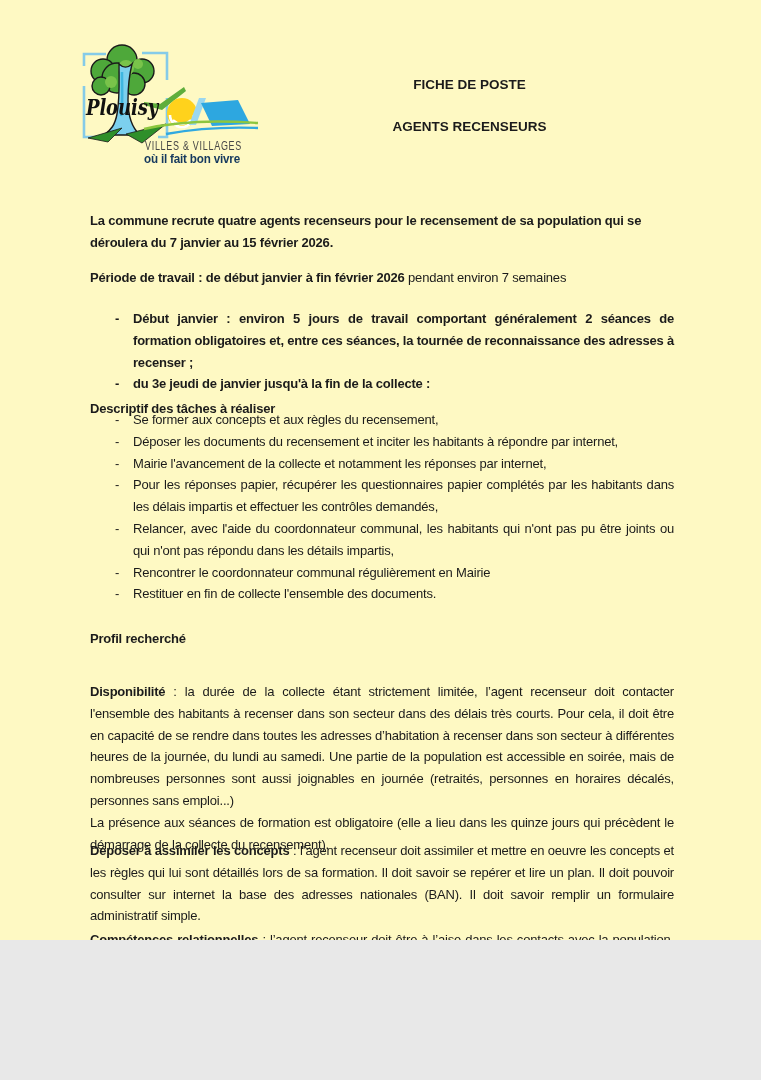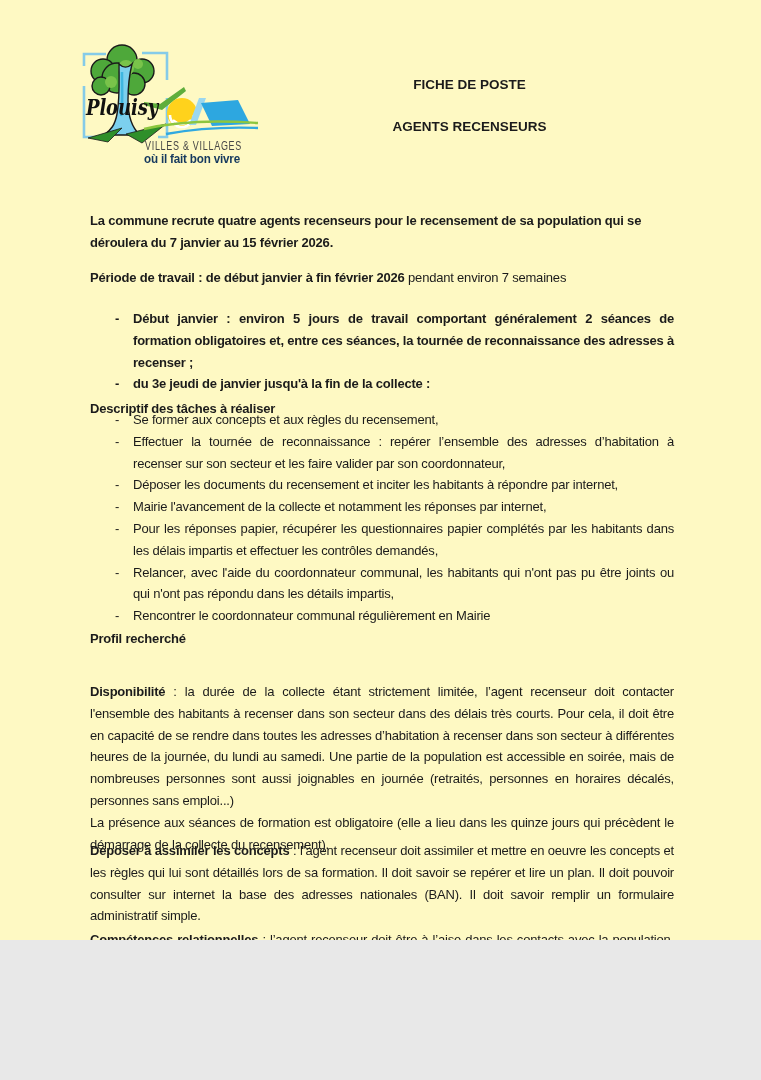--- a/index.html
+++ b/index.html
@@ -101,26 +101,26 @@
     <span class="sec-heading">Période de travail : de début janvier à fin février 2026</span><span class="heading-rest"> pendant environ 7 semaines</span>
   </div>
   <ul class="abs body-block dash bullets1">
     <li>Début janvier : environ 5 jours de travail comportant généralement 2 séances de formation obligatoires et, entre ces séances, la tournée de reconnaissance des adresses à recenser ;</li>
     <li>du 3e jeudi de janvier jusqu'à la fin de la collecte :</li>
   </ul>
 
   <div class="abs body-block sec-heading heading-taches">Descriptif des tâches à réaliser</div>
   <ul class="abs body-block dash bullets2">
     <li>Se former aux concepts et aux règles du recensement,</li>
-    <li>Effectuer la tournée de reconnaissance : repérer l’ensemble des adresses d’habitation à recenser sur son secteur et les faire valider par son coordonnateur,</li>
     <li>Déposer les documents du recensement et inciter les habitants à répondre par internet,</li>
     <li>Mairie l'avancement de la collecte et notamment les réponses par internet,</li>
     <li>Pour les réponses papier, récupérer les questionnaires papier complétés par les habitants dans les délais impartis et effectuer les contrôles demandés,</li>
     <li>Relancer, avec l'aide du coordonnateur communal, les habitants qui n'ont pas pu être joints ou qui n'ont pas répondu dans les détails impartis,</li>
     <li>Rencontrer le coordonnateur communal régulièrement en Mairie</li>
+    <li>Restituer en fin de collecte l'ensemble des documents.</li>
   </ul>
 
   <div class="abs body-block sec-heading heading-profil">Profil recherché</div>
 
   <p class="abs body-block para para1">
     <span class="lead">Disponibilité</span><span> : la durée de la collecte étant strictement limitée, l’agent recenseur doit contacter l'ensemble des habitants à recenser dans son secteur dans des délais très courts. Pour cela, il doit être en capacité de se rendre dans toutes les adresses d’habitation à recenser dans son secteur à différentes heures de la journée, du lundi au samedi. Une partie de la population est accessible en soirée, mais de nombreuses personnes sont aussi joignables en journée (retraités, personnes en horaires décalés, personnes sans emploi...)</span><br>
     <span>La présence aux séances de formation est obligatoire (elle a lieu dans les quinze jours qui précèdent le démarrage de la collecte du recensement).</span>
   </p>
 
   <p class="abs body-block para para2">

